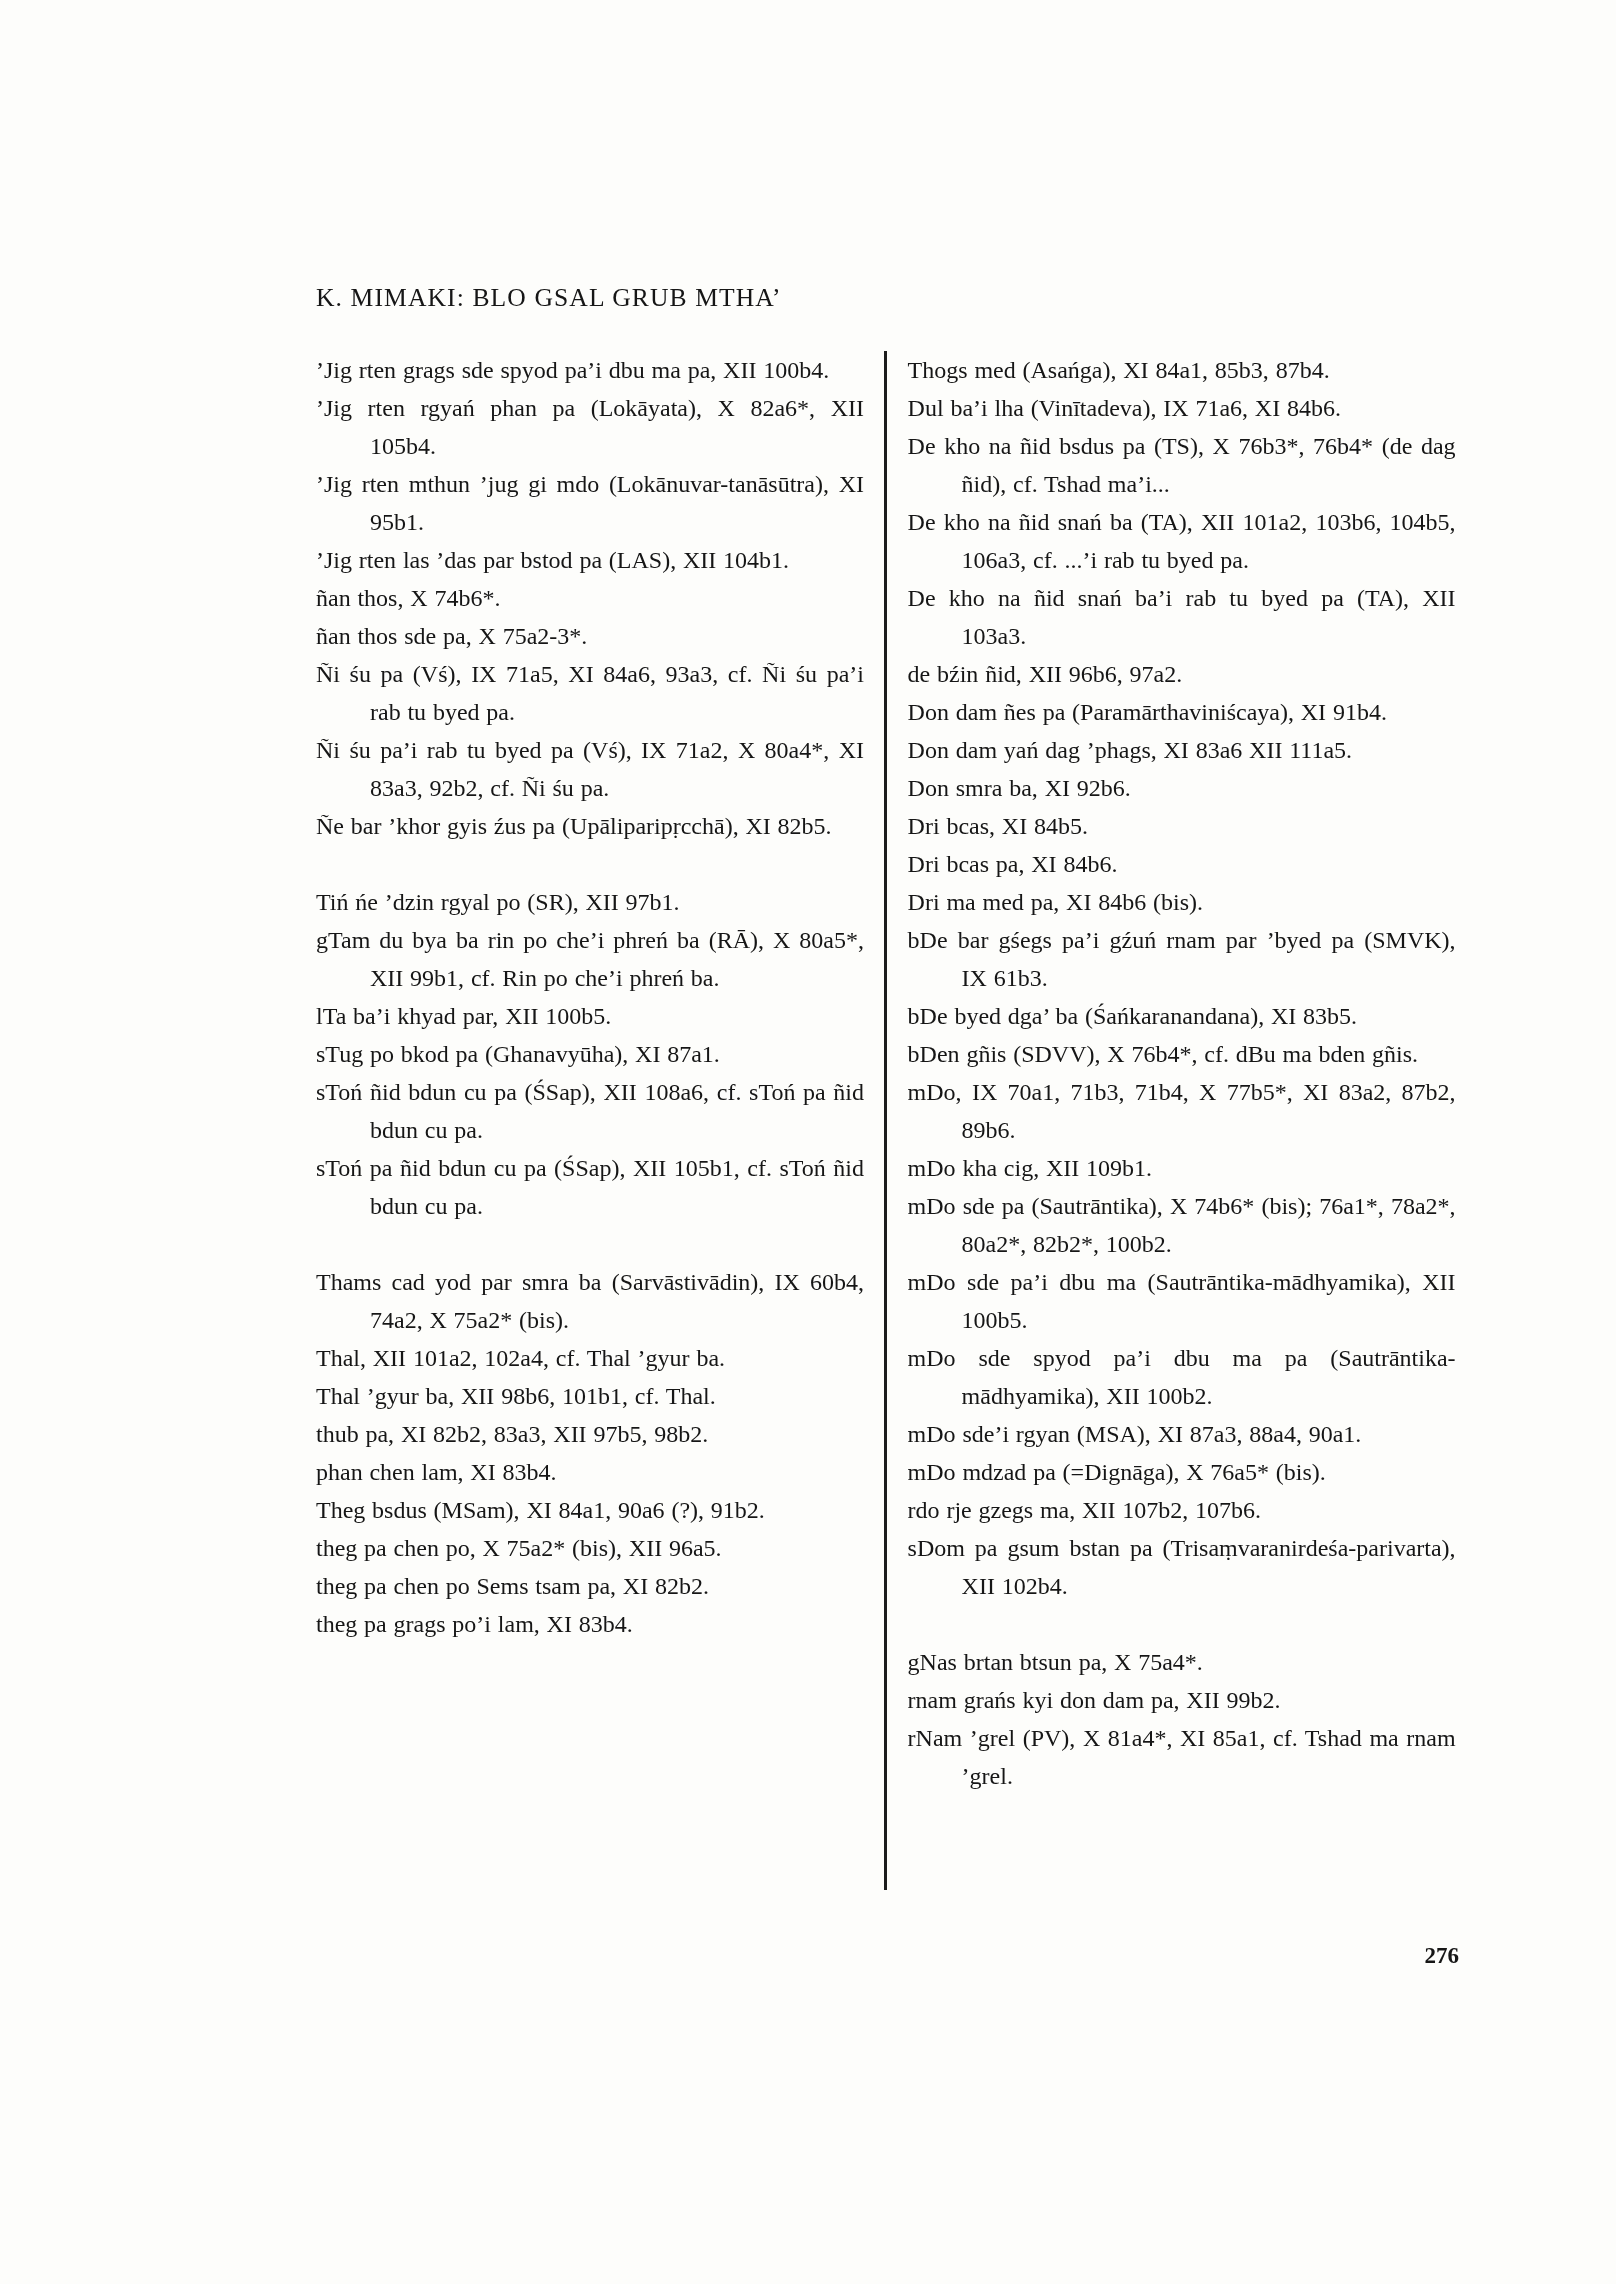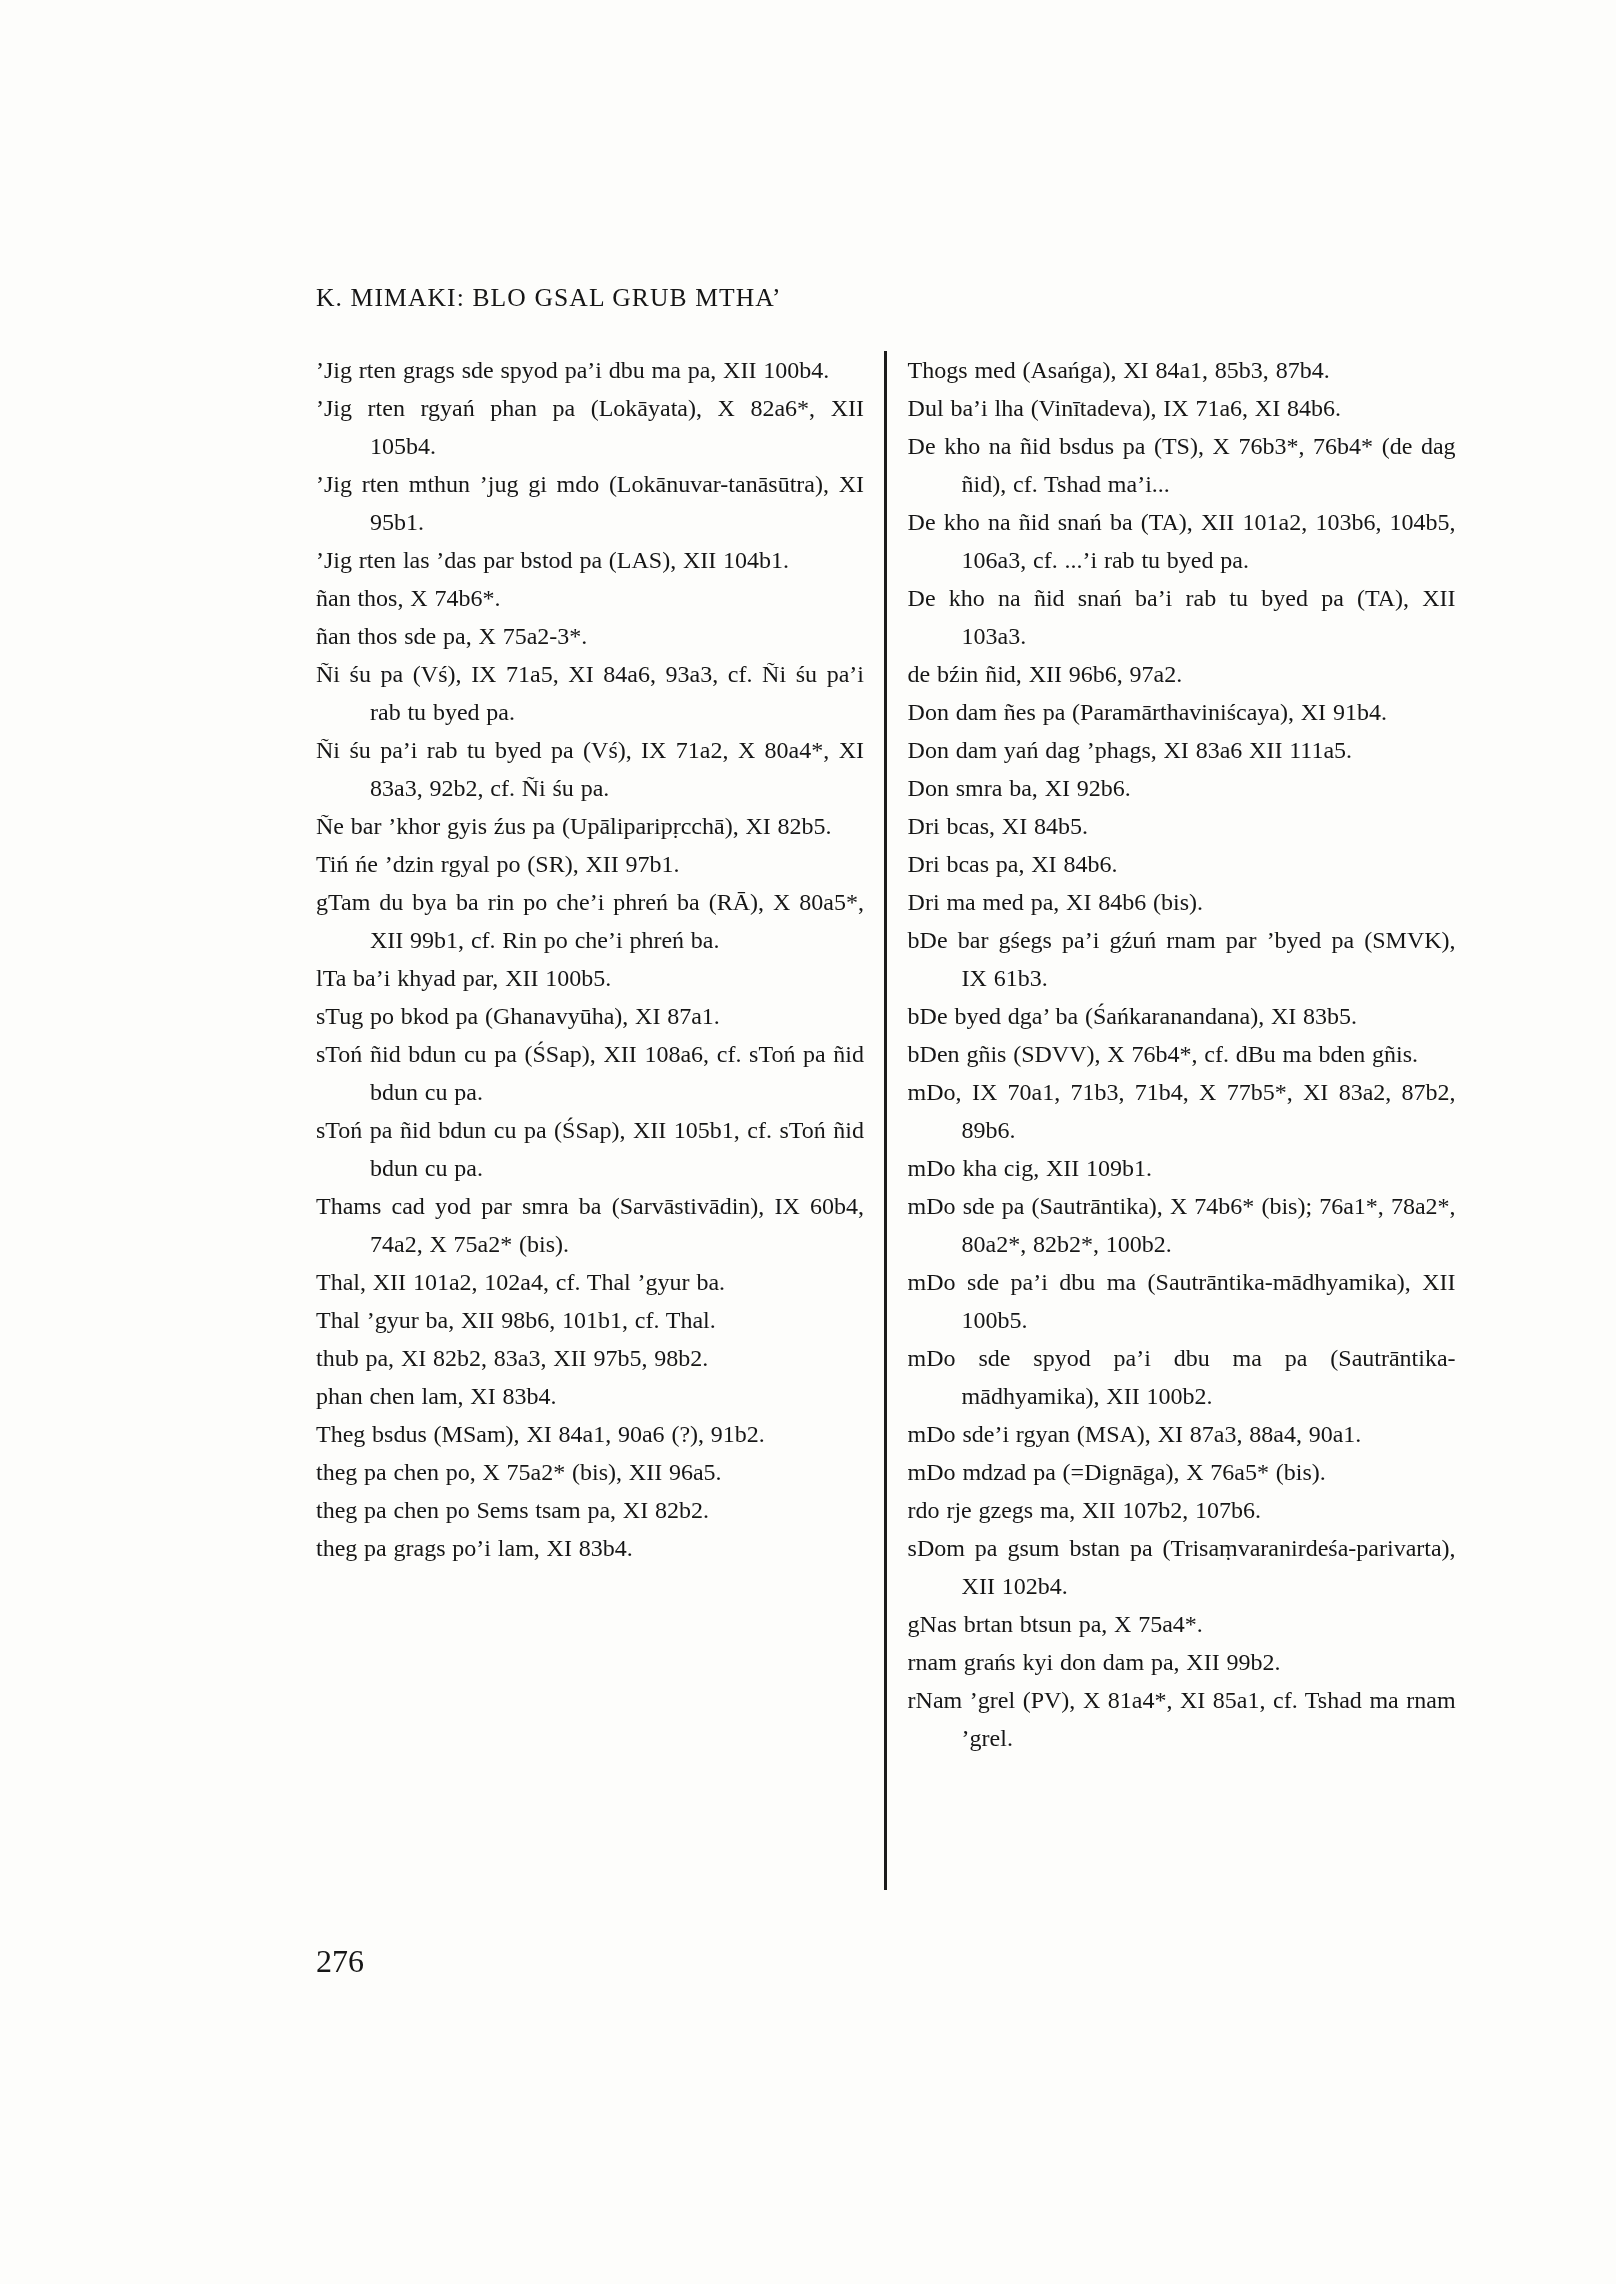--- a/index.html
+++ b/index.html
@@ -44,28 +44,29 @@
   }
   .entry {
     margin: 0;
     font-size: 24px;
     line-height: 38px;
     text-align: justify;
     padding-left: 54px;
     text-indent: -54px;
     word-spacing: 0.8px;
   }
-  .entry.gap-before { }
+  .entry.gap-before { margin-top: 38px; }
   .page-number {
     position: absolute;
     top: 1943px;
     left: 316px;
     width: 1143px;
-    text-align: left;
-    font-size: 32px;
+    text-align: right;
+    font-size: 23px;
+    font-weight: bold;
   }
 </style>
 </head>
 <body>
 
 <div class="page">
   <div class="running-header">K. MIMAKI: BLO GSAL GRUB MTHA’</div>
 
   <div class="columns">
     <div class="col left" id="col-left">

